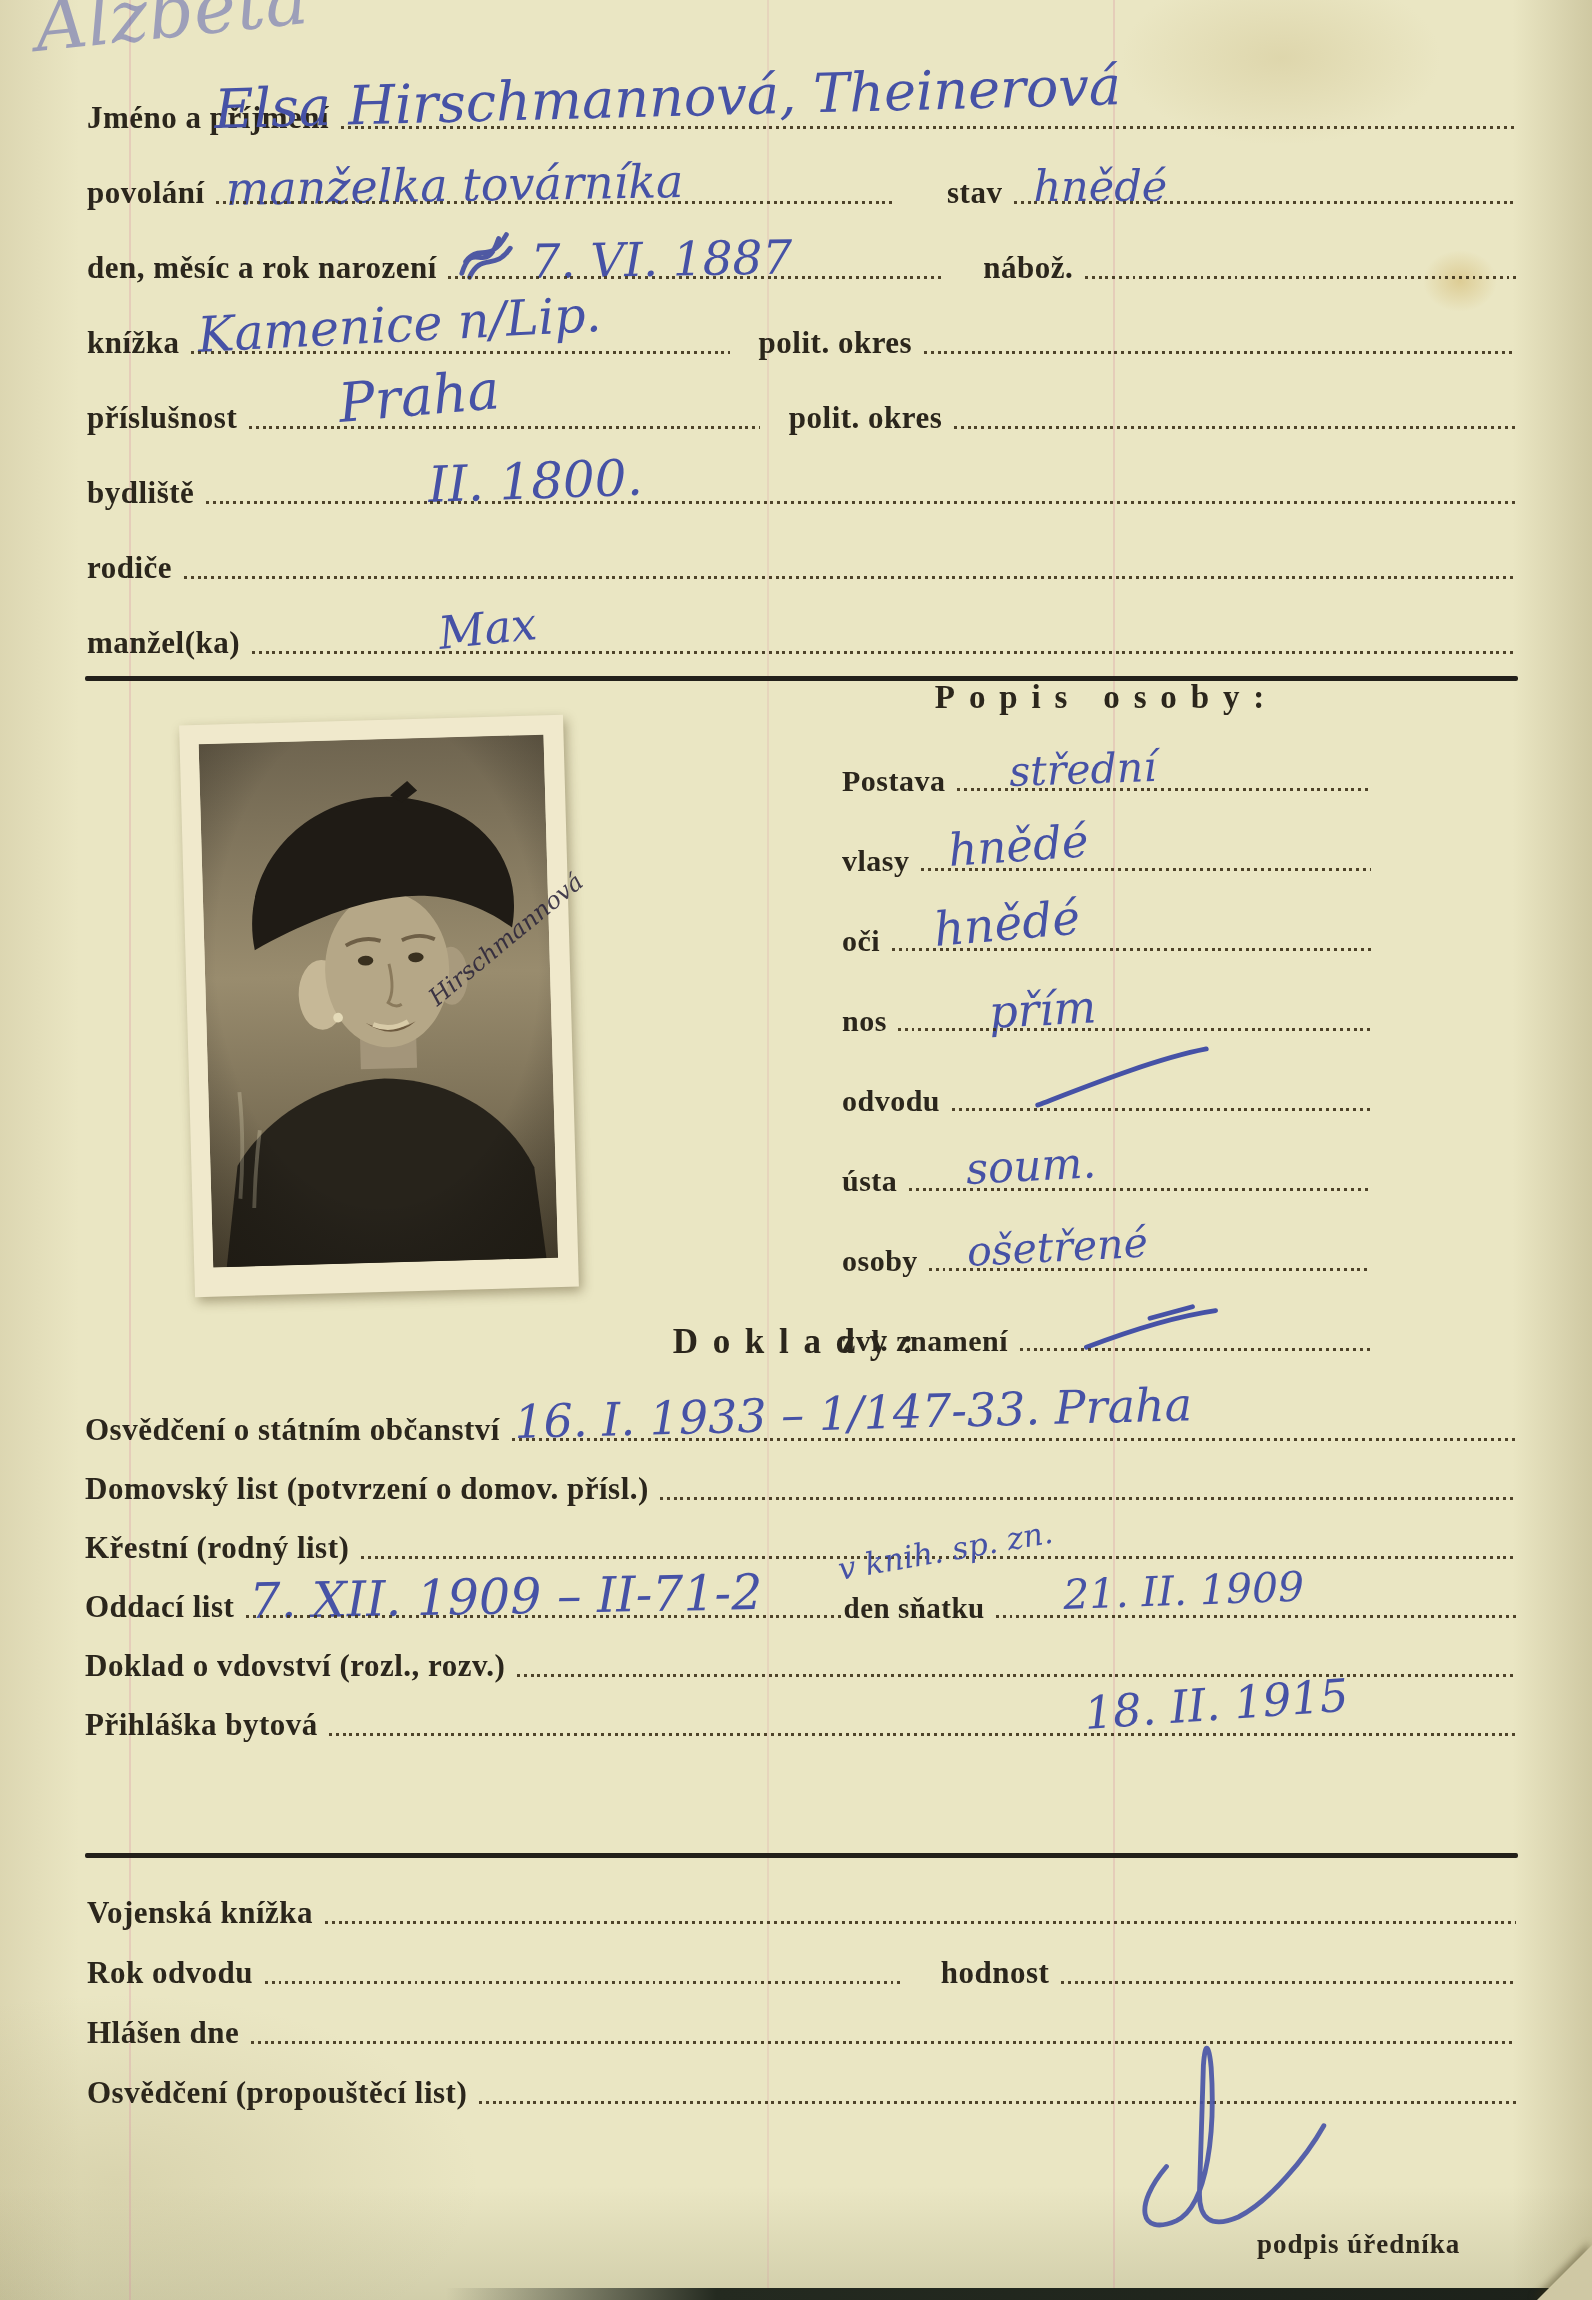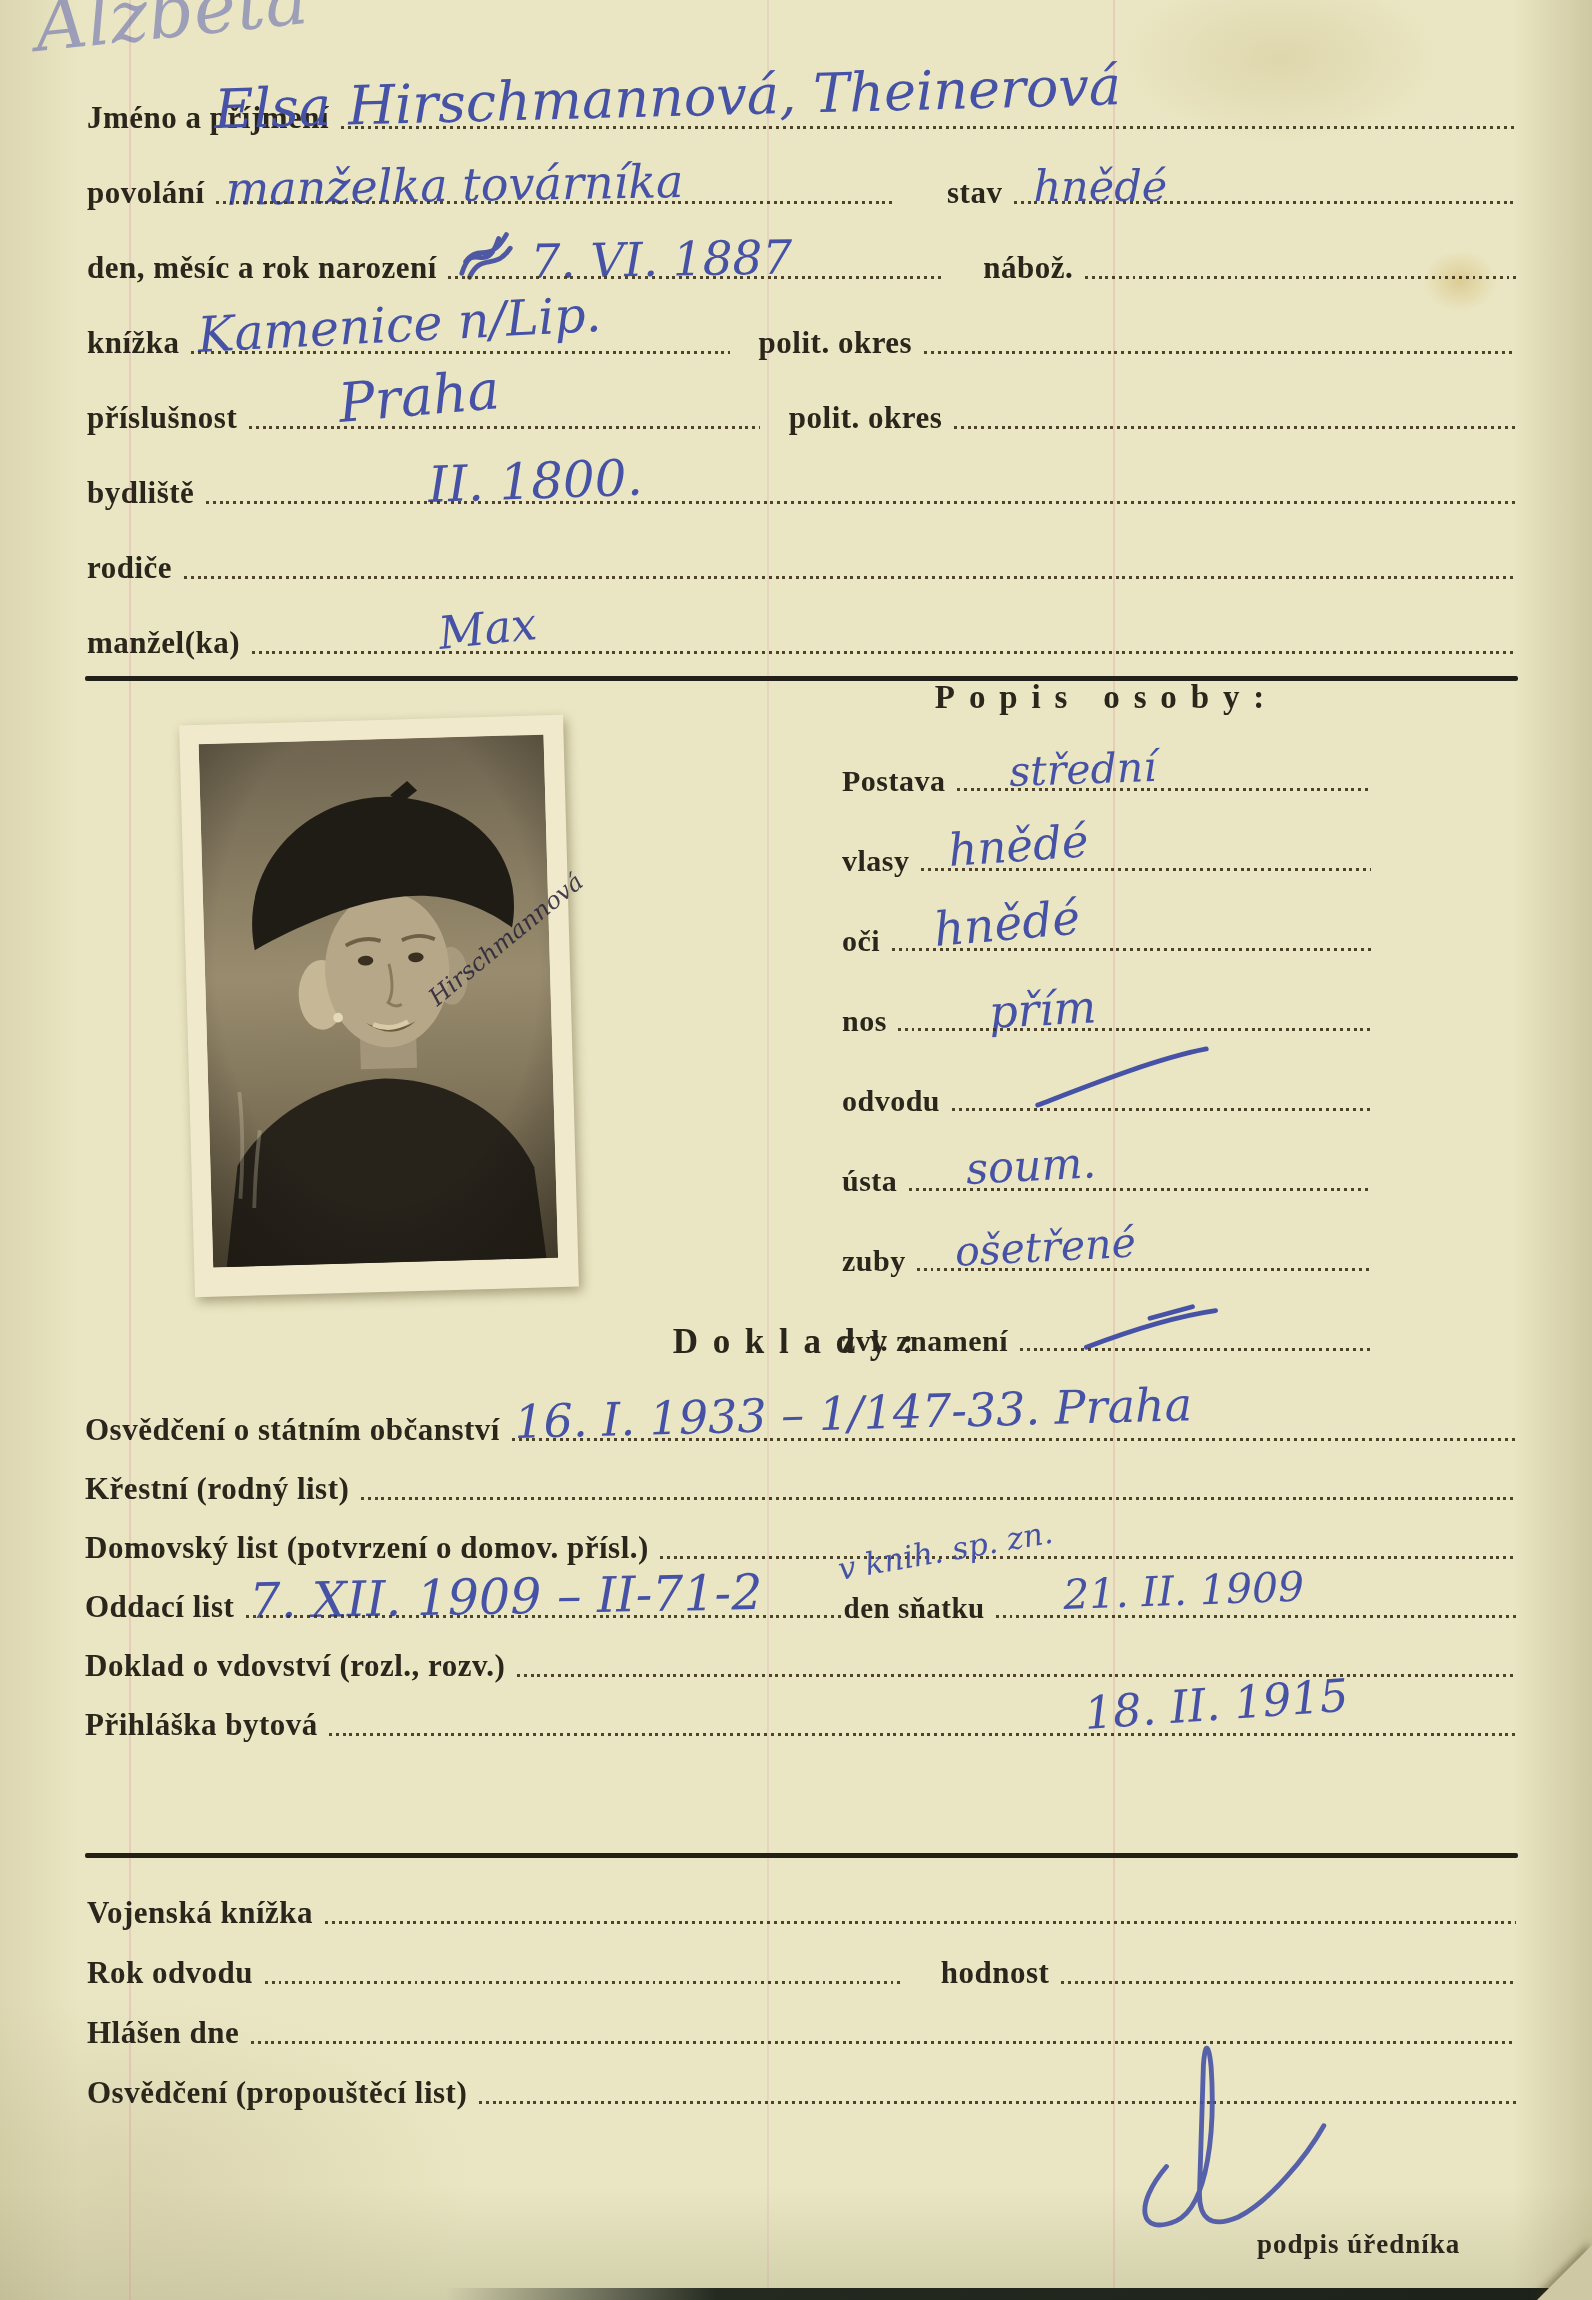--- a/index.html
+++ b/index.html
@@ -197,21 +197,21 @@
         </svg>
       </span>
     </div>
     <div class="row">
       <span class="lbl">ústa</span>
       <span class="fill">
         <span class="hw" style="left:58px;bottom:0;font-size:43px;transform:rotate(-3deg)">soum.</span>
       </span>
     </div>
     <div class="row">
-      <span class="lbl">zuby</span>
+      <span class="lbl">osoby</span>
       <span class="fill">
         <span class="hw" style="left:39px;bottom:-1.9px;font-size:41px;transform:rotate(-3deg)">ošetřené</span>
       </span>
     </div>
     <div class="row">
       <span class="lbl">zvl. znamení</span>
       <span class="fill">
         <svg style="position:absolute;left:58px;bottom:-1.9px" width="146" height="54" viewBox="0 0 150 56">
           <path d="M8,50 C50,34 100,18 142,12 M74,20 L118,8" stroke="#4652a6" stroke-width="5" fill="none" stroke-linecap="round"></path>
         </svg>
@@ -221,25 +221,25 @@
 
   <section class="doklady">
     <h2 class="heading">Doklady:</h2>
     <div class="row">
       <span class="lbl">Osvědčení o státním občanství</span>
       <span class="fill">
         <span class="hw" style="left:3.9px;bottom:-3.9px;font-size:46px;transform:rotate(-1.5deg)">16. I. 1933 – 1/147-33. Praha</span>
       </span>
     </div>
     <div class="row">
+      <span class="lbl">Domovský list (potvrzení o domov. přísl.)</span>
+      <span class="fill"></span>
+    </div>
+    <div class="row">
       <span class="lbl">Křestní (rodný list)</span>
-      <span class="fill"></span>
-    </div>
-    <div class="row">
-      <span class="lbl">Domovský list (potvrzení o domov. přísl.)</span>
       <span class="fill"></span>
     </div>
     <div class="row">
       <span class="lbl">Oddací list</span>
       <span class="fill" style="flex:1.15">
         <span class="hw" style="left:3.9px;bottom:-7.8px;font-size:49px;transform:rotate(-1deg)">7. XII. 1909 – II-71-2</span>
       </span>
       <span class="lbl small">den sňatku</span>
       <span class="fill">
         <span class="hw" style="left:-155px;bottom:33px;font-size:31px;transform:rotate(-10deg)">v knih. sp. zn.</span>

